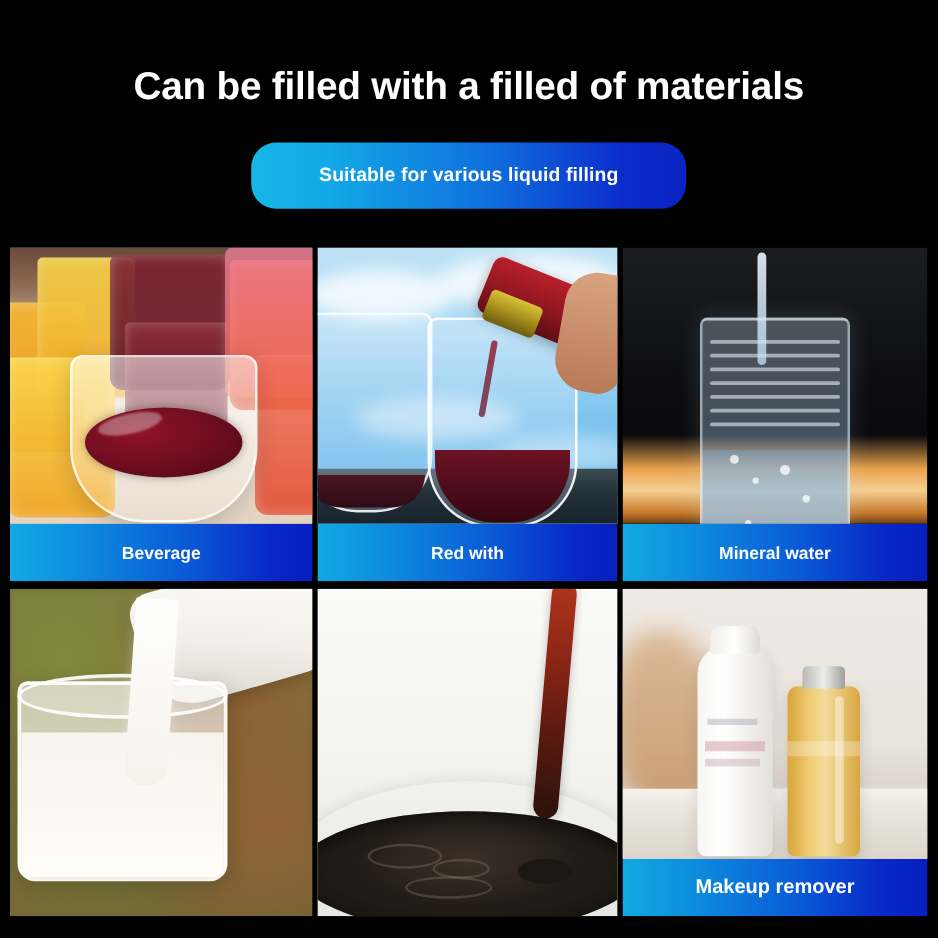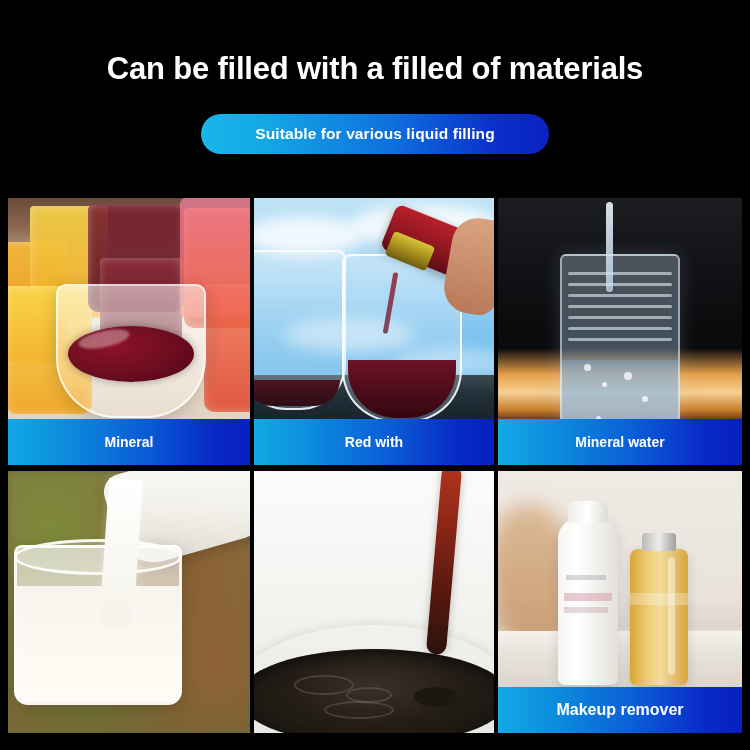--- a/index.html
+++ b/index.html
@@ -15,21 +15,21 @@
   .headline {
     width:100%; text-align:center;
     color:#fff;
     font-size:31px; font-weight:bold;
     letter-spacing:-0.2px;
     padding-top:52px;
     line-height:1.1;
   }
   .pill-wrap { width:100%; display:flex; justify-content:center; margin-top:28px; }
   .pill {
-    width:348px; height:40px;
+    width:348px; height:53px;
     border-radius:20px;
     background:linear-gradient(90deg,#17b6e8 0%,#13a8e6 18%,#0f6fdd 55%,#0b2ecb 85%,#0a22c2 100%);
     display:flex; align-items:center; justify-content:center;
     color:#fff; font-size:15.5px; font-weight:bold;
     letter-spacing:0.1px;
   }
 
   
   .grid {
     position:absolute; left:8px; top:198px;
@@ -345,21 +345,21 @@
           <div class="cup c3"></div>
         <div class="cup c4"></div>
           <div class="cup c7"></div>
         <div class="cup c5"></div>
           <div class="cup c6"></div>
         <div class="pinkish"></div>
         <div class="front-glass"></div>
         <div class="wine-pool"></div>
         <div class="wine-gloss"></div>
       </div>
-      <div class="caption cap-r1">Mineral</div>
+      <div class="caption cap-r1">Beverage</div>
     </div>
 
     <div class="card">
       <div class="photo wine">
         <div class="sky"></div>
         <div class="cloud cl1"></div>
           <div class="cloud cl2"></div>
         <div class="cloud cl3"></div>
           <div class="cloud cl4"></div>
         <div class="horizon"></div>

